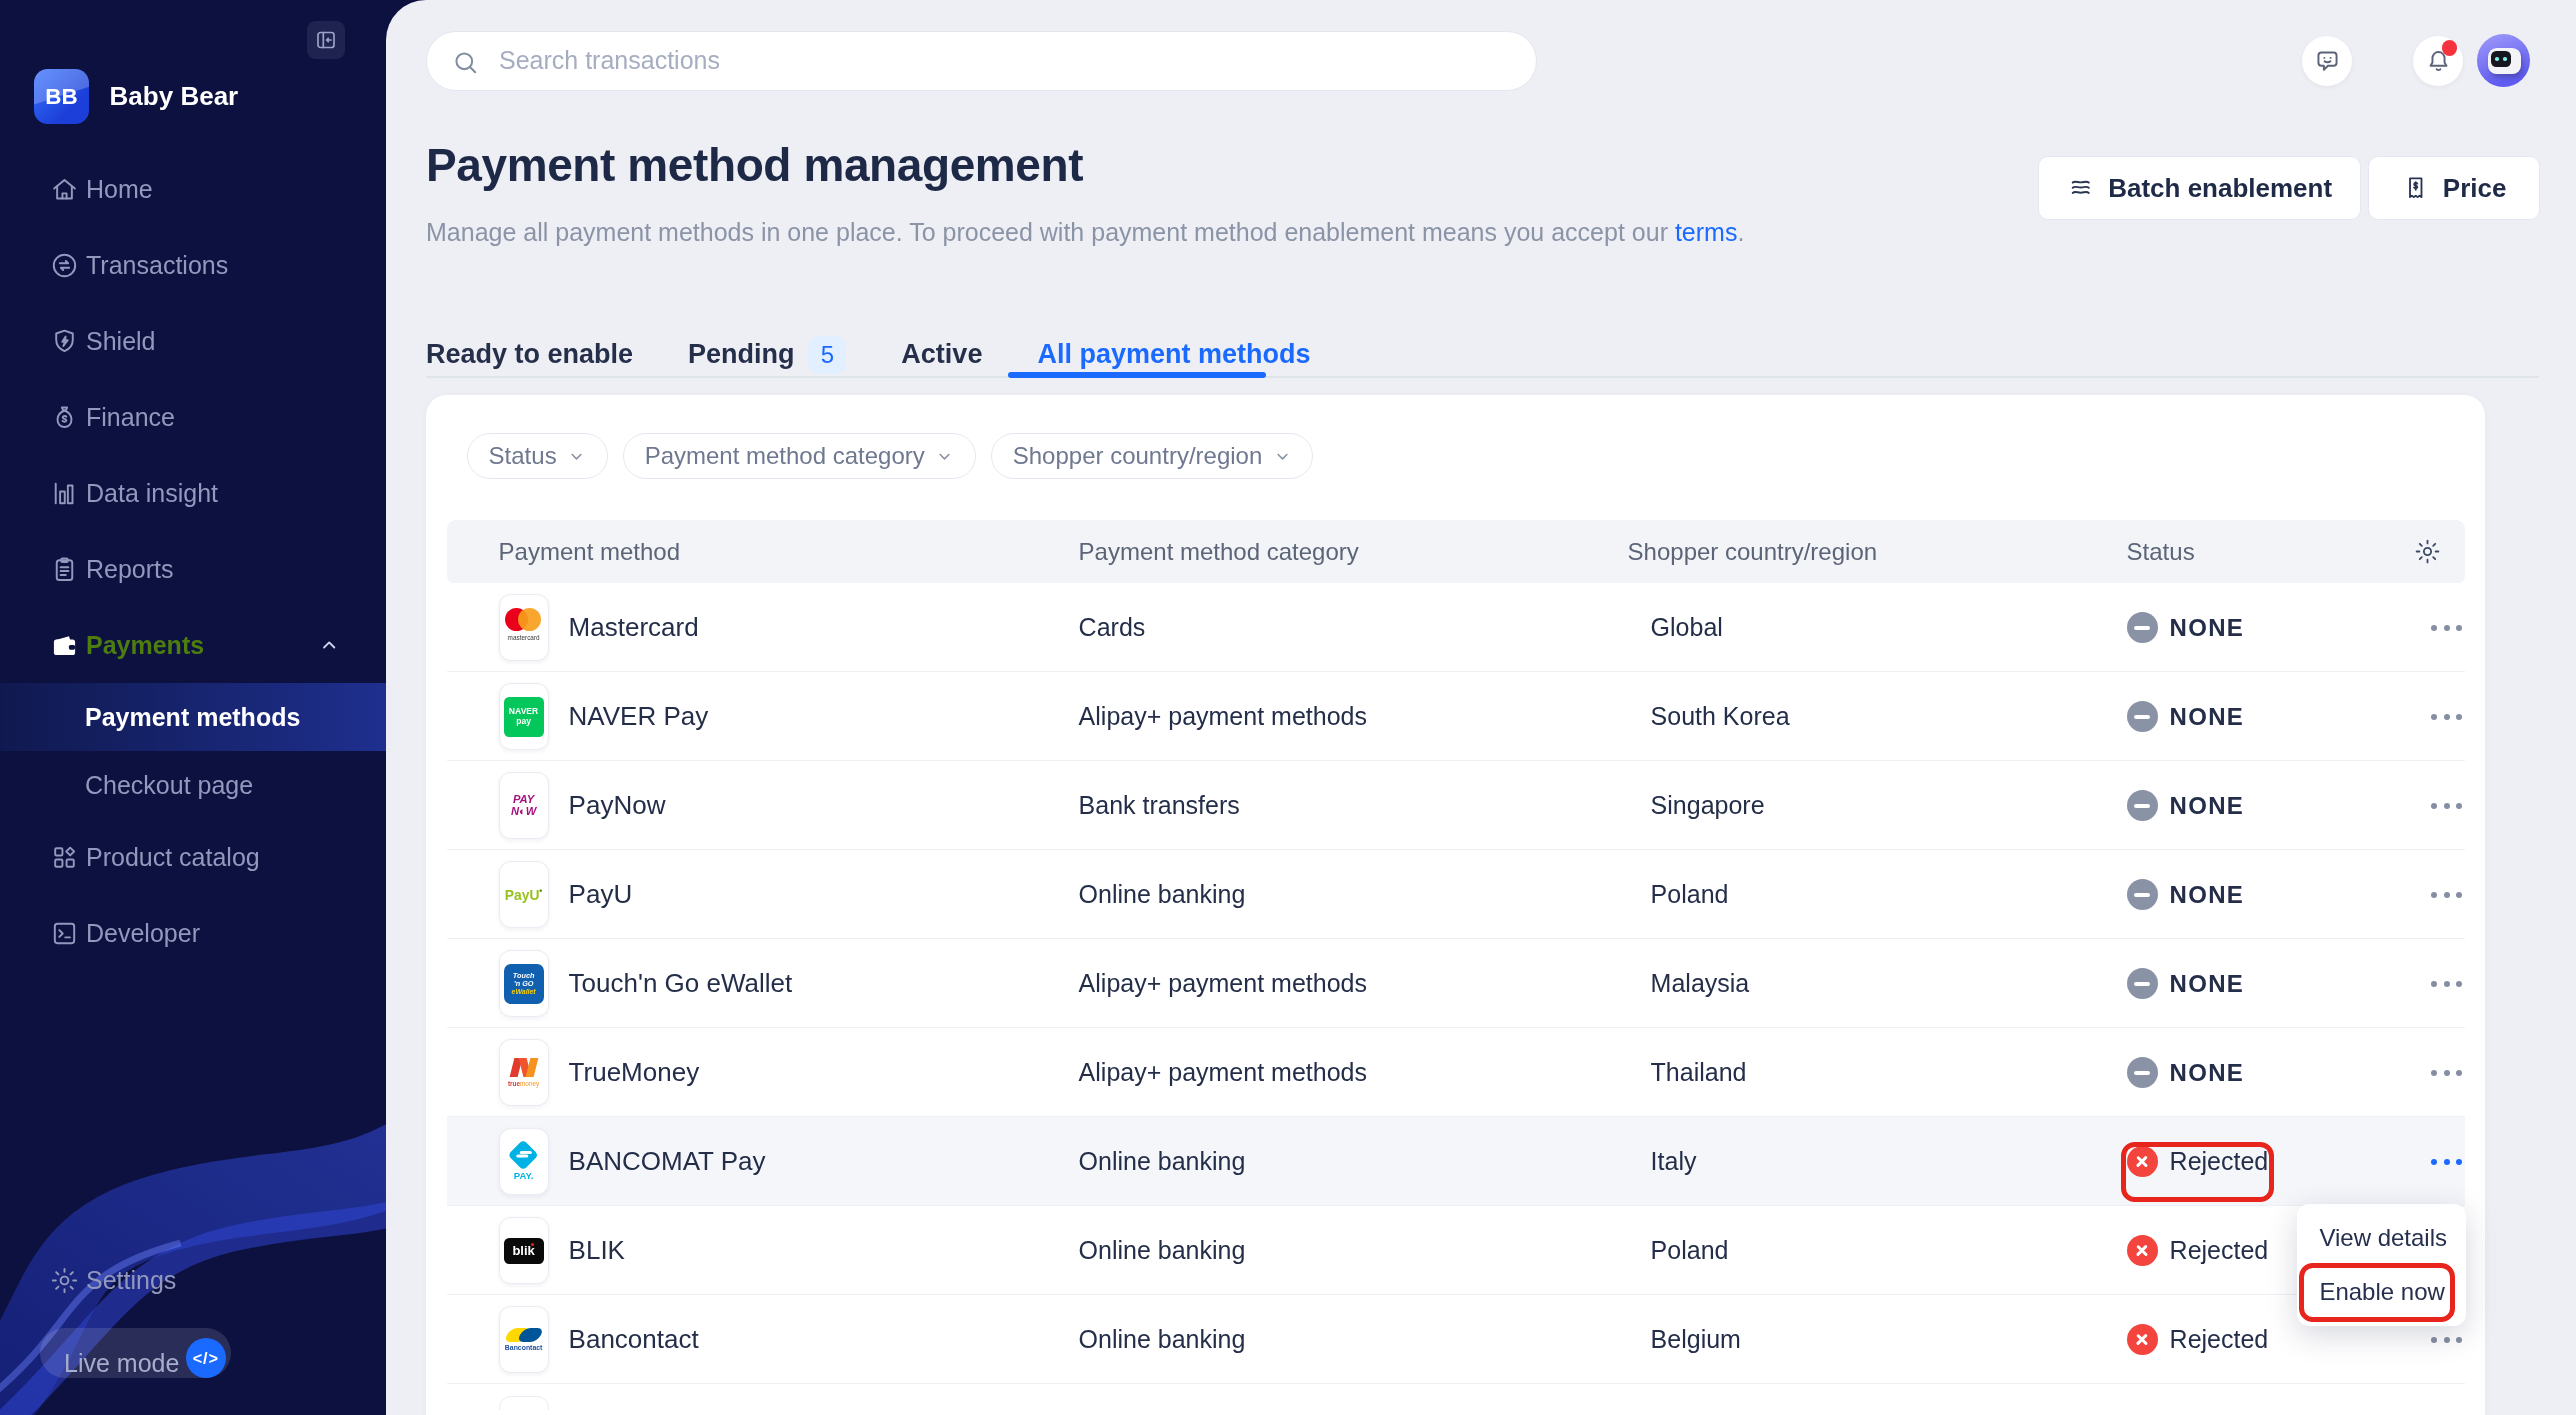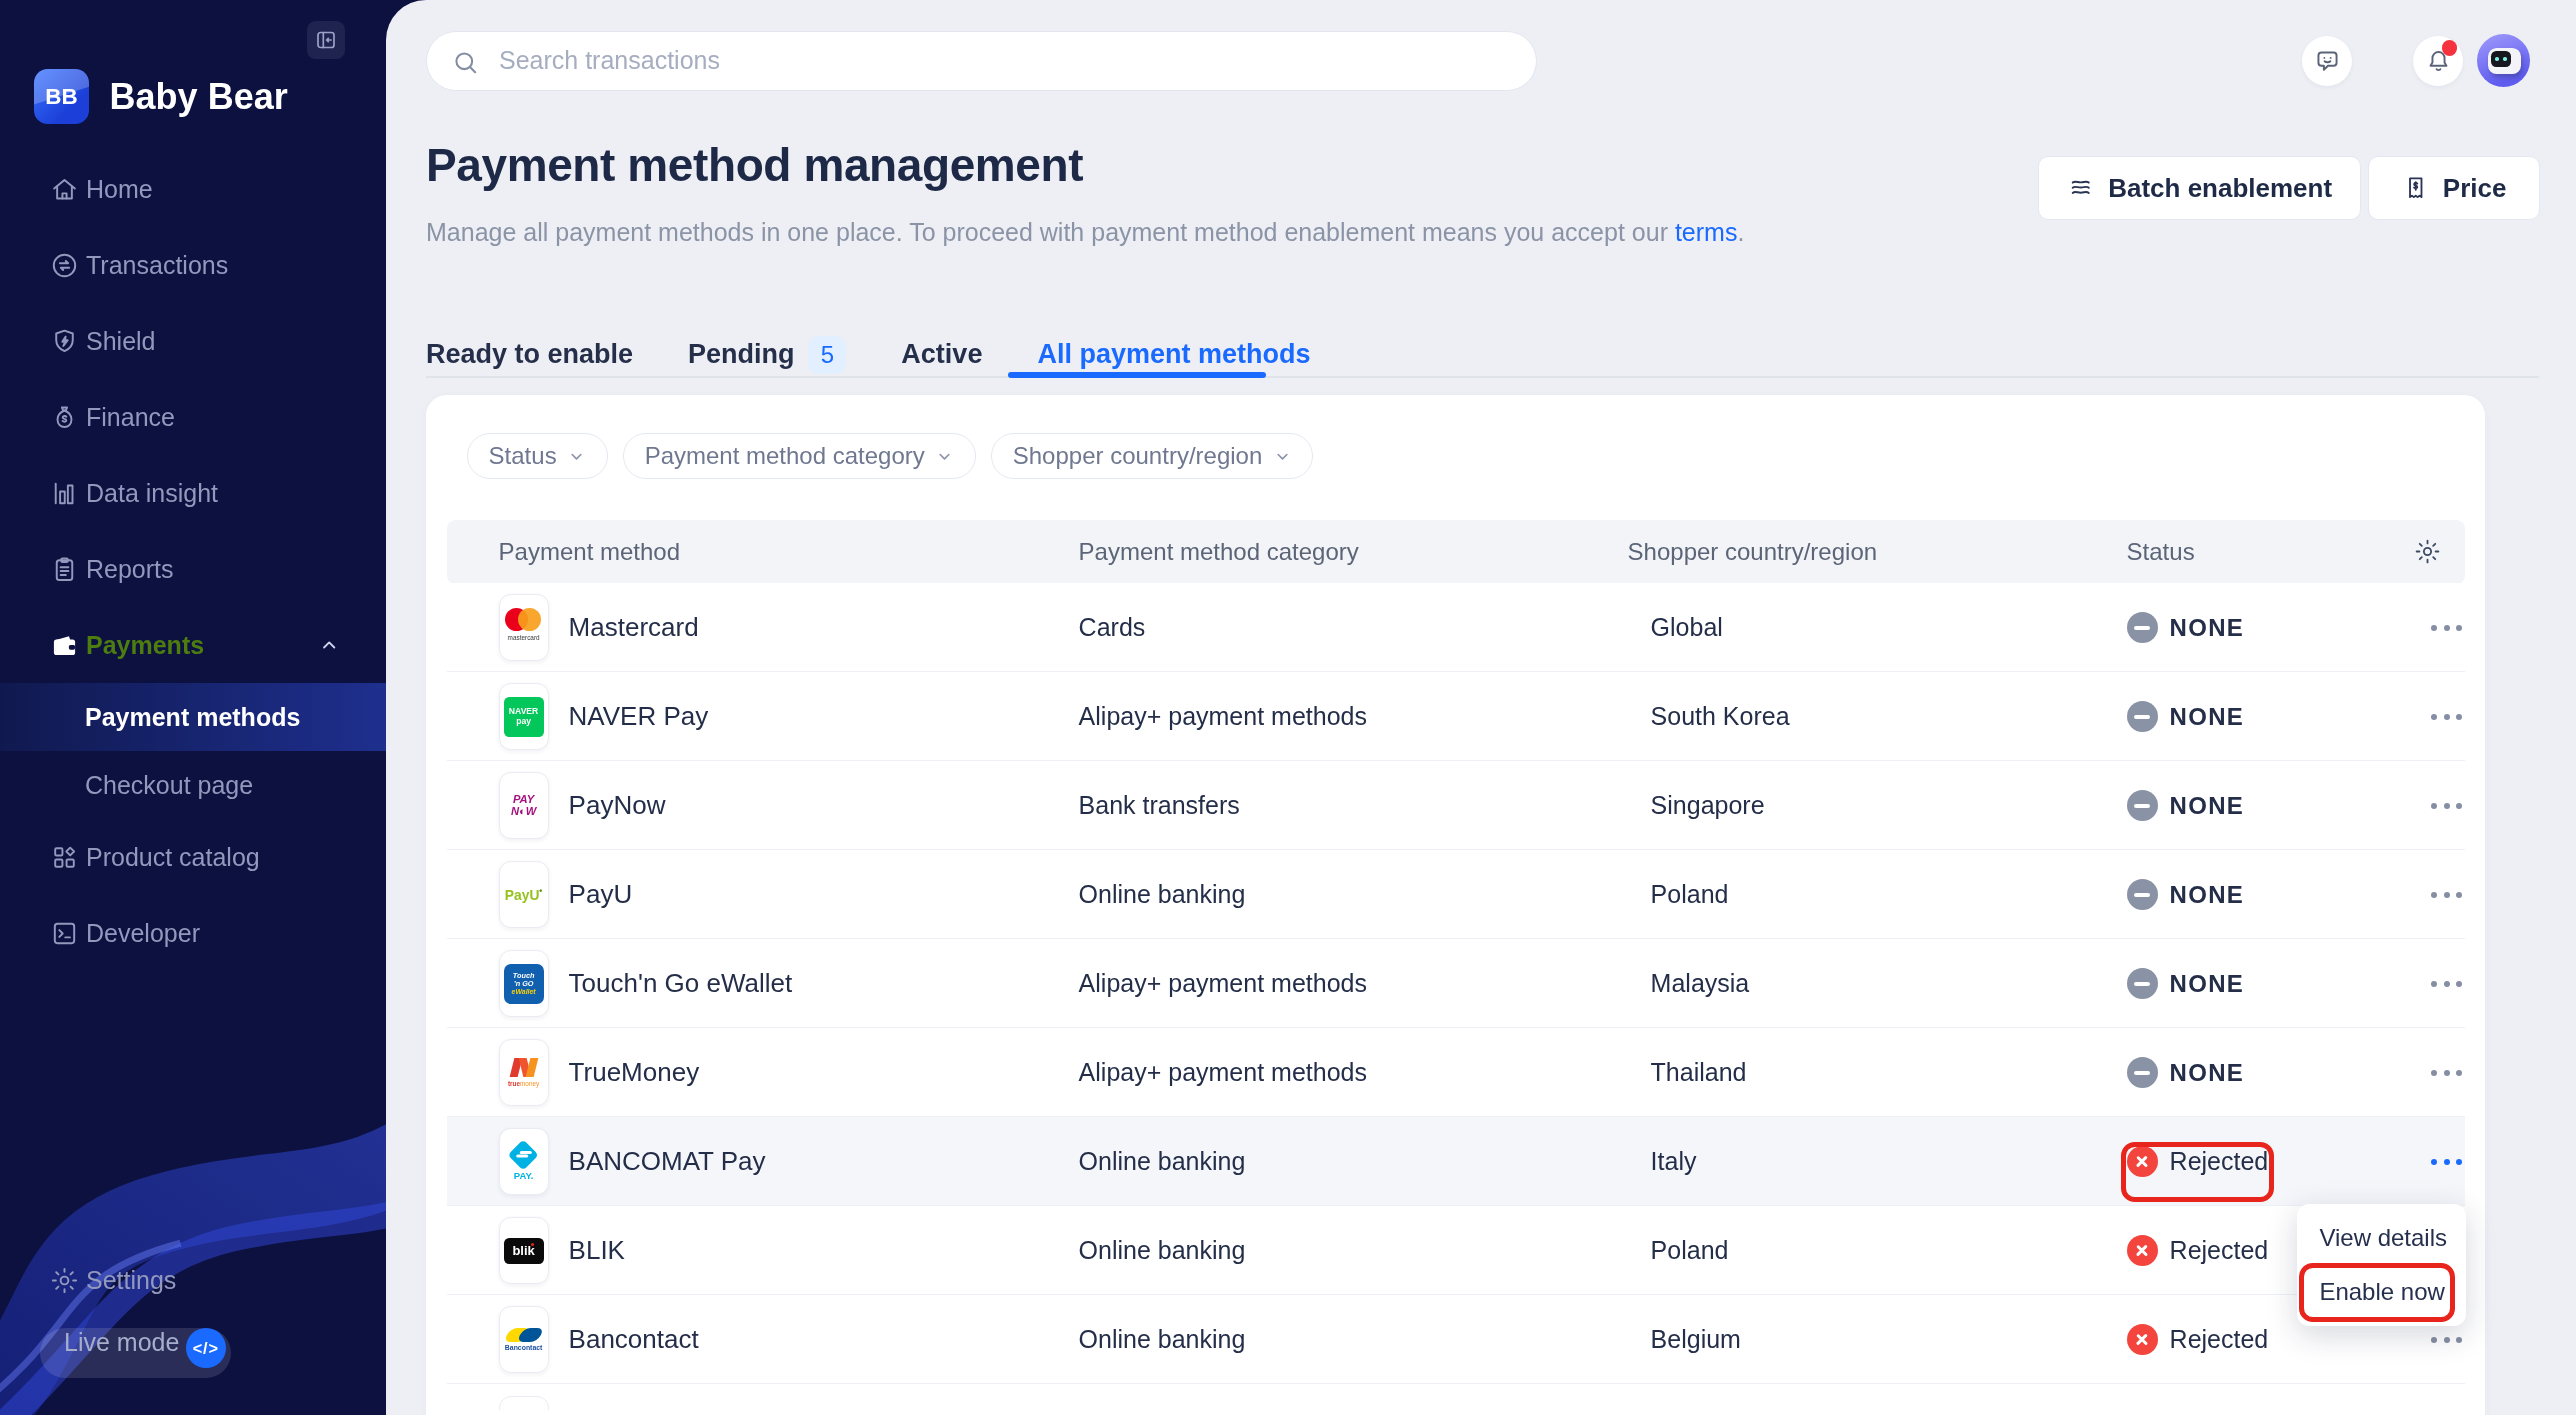--- a/index.html
+++ b/index.html
@@ -8,35 +8,35 @@
   svg { display:block; }
 
   
   .sidebar { position:absolute; left:0; top:0; width:386px; height:1415px; background:var(--sidebar-bg,#0c1140); overflow:hidden; }
   .swirl { position:absolute; left:0; bottom:0; width:386px; height:447px; pointer-events:none; }
   .collapse-btn { position:absolute; left:307px; top:20.6px; width:38px; height:38px; border-radius:8.6px; background:rgba(255,255,255,.08); color:#9aa2c8; display:flex; align-items:center; justify-content:center; cursor:pointer; }
   .brand { position:absolute; left:34px; top:69px; display:flex; align-items:center; }
   .brand-logo { width:55px; height:55px; border-radius:13.8px; background:linear-gradient(135deg,#3a74ff 0%,#1b3fd8 70%); color:#fff; font-size:22.4px; font-weight:bold; display:flex; align-items:center; justify-content:center; position:relative; overflow:hidden; }
   .brand-logo:after { content:""; position:absolute; left:-17px; top:-29px; width:103px; height:52px; background:rgba(255,255,255,.22); transform:rotate(-18deg); }
   .brand-logo span { position:relative; z-index:2; }
-  .brand-name { margin-left:20.6px; color:#fff; font-size:36px; font-weight:600; }
+  .brand-name { margin-left:20.6px; color:#fff; font-size:26px; font-weight:600; }
   .nav { position:absolute; left:0; top:151px; width:386px; }
   .nav-item { height:76px; display:flex; align-items:center; padding-left:49px; color:#9399bd; cursor:pointer; }
   .nav-item .nicon { width:31px; height:31px; color:#9399bd; flex:0 0 31px; }
   .nav-item .nlabel { margin-left:6px; font-size:25px; }
   .nav-item.active { color:#4d7c0f; }
   .nav-item.active .nicon { color:#fff; }
   .nav-item.active .nlabel { font-weight:600; }
   .nav-item .chev { margin-left:auto; margin-right:46px; color:#cfd4ee; }
   .nav-sub { height:68px; display:flex; align-items:center; padding-left:85px; color:#9399bd; font-size:25px; cursor:pointer; }
   .nav-sub.active { background:linear-gradient(90deg,#10194f 0%,#1e2f8e 100%); color:#fff; font-weight:600; }
   .settings-item { position:absolute; left:0; top:1242px; width:386px; height:76px; display:flex; align-items:center; padding-left:49px; color:#9399bd; cursor:pointer; }
   .settings-item .nicon { width:31px; height:31px; }
   .settings-item .nlabel { margin-left:6px; font-size:25px; }
-  .livemode { position:absolute; left:40px; top:1328px; width:191px; height:50px; border-radius:25px; background:rgba(255,255,255,.12); display:flex; align-items:flex-start; cursor:pointer; }
+  .livemode { position:absolute; left:40px; top:1328px; width:191px; height:50px; border-radius:25px; background:rgba(255,255,255,.12); display:flex; align-items:flex-end; cursor:pointer; }
   .livemode .lm-label { margin-left:24px; font-size:25px; color:#a7aecb; }
   .livemode .lm-icon { margin-left:auto; margin-right:5.2px; width:40px; height:40px; border-radius:50%; background:var(--accent,#1a6aff); color:#fff; font-size:16.3px; font-weight:bold; display:flex; align-items:center; justify-content:center; letter-spacing:0.9px; }
 
   
   .main { position:absolute; left:386px; top:0; width:2190px; height:1415px; background:#edeff4; border-top-left-radius:40px; overflow:hidden; }
 
   .search { position:absolute; left:40px; top:31px; width:1111px; height:60px; border-radius:30px; background:#fff; border:1.7px solid #e2e6f0; }
   .search .sicon { position:absolute; left:24px; top:15.5px; width:29px; height:29px; color:#848ca2; }
   .search input { position:absolute; left:72px; top:0; width:1015px; height:57px; border:none; outline:none; background:transparent; font-size:25px; color:#3a4560; font-family:inherit; }
   .search input::placeholder { color:#a6adc0; }

